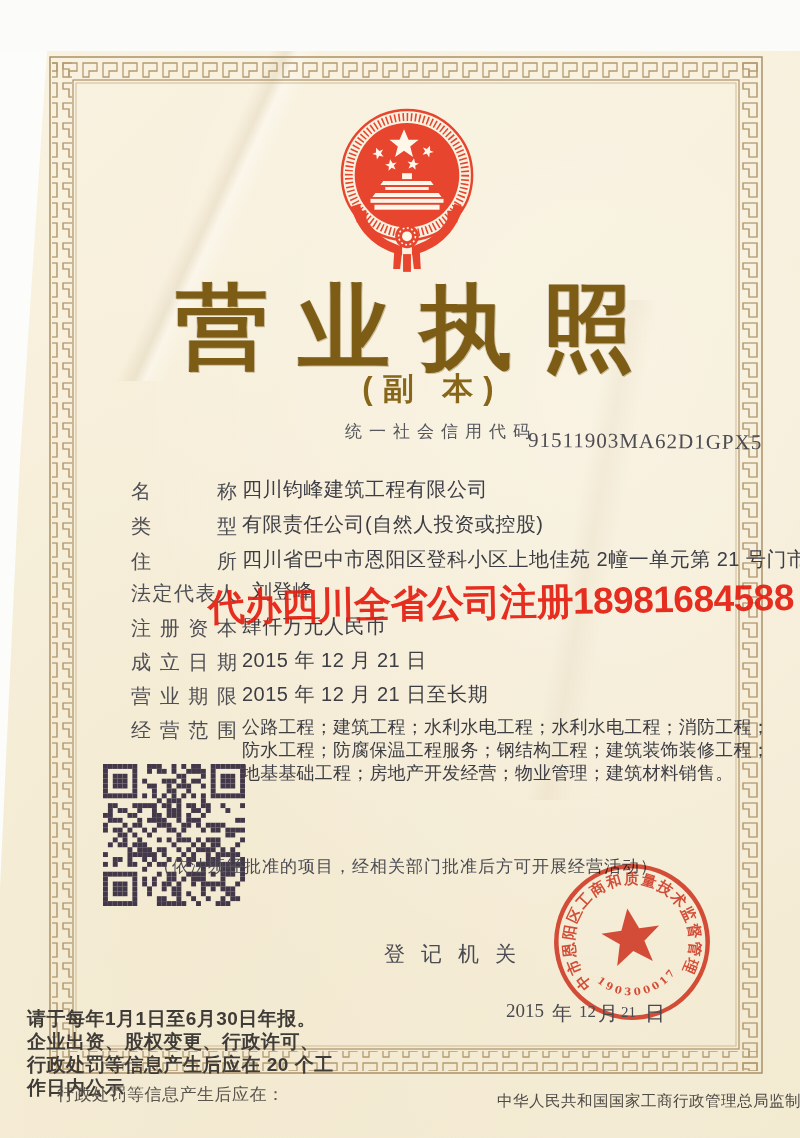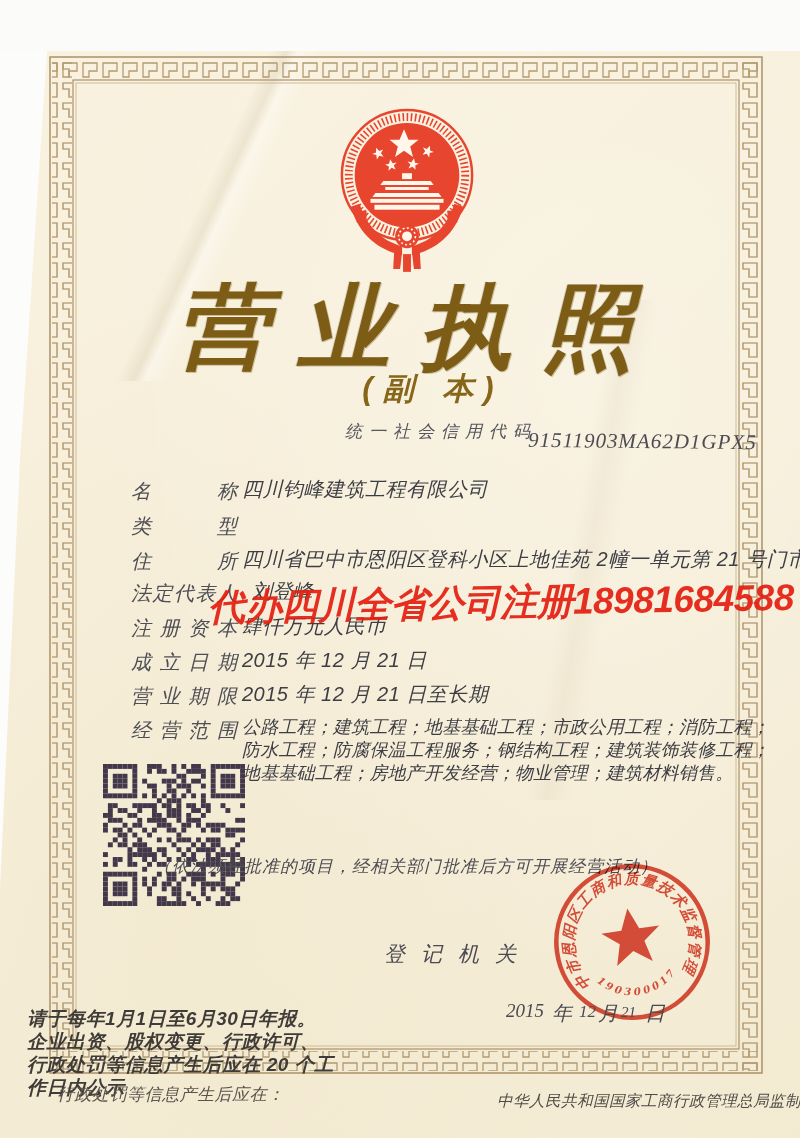--- a/index.html
+++ b/index.html
@@ -2,21 +2,21 @@
 <html><head>
 <meta charset="utf-8">
 <style>
   html,body{margin:0;padding:0;}
   body{
     width:800px;height:1138px;overflow:hidden;
     background:#fbfbf9;
     font-family:"Liberation Sans", sans-serif;
     -webkit-font-smoothing:antialiased;
   }
-  #canvas{position:relative;width:800px;height:1002px;font-style:italic;}
+  #canvas{position:relative;width:800px;height:1002px;}
 
   
   .paper{
     position:absolute;left:0;top:51px;width:800px;height:1087px;
     background:
       radial-gradient(ellipse at 75% 30%, rgba(255,255,255,.25), transparent 60%),
       radial-gradient(ellipse at 20% 80%, rgba(215,195,150,.10), transparent 55%),
       linear-gradient(135deg,#f9f2e0 0%,#f7efda 45%,#f3ead2 100%);
   }
   .crease1{position:absolute;left:0;top:51px;width:420px;height:330px;
@@ -157,38 +157,39 @@
   <div class="abs doc-title">营业执照</div>
   <div class="abs doc-subtitle">(副 本)</div>
 
   <div class="abs credit-label">统一社会信用代码</div>
   <div class="abs credit-code">91511903MA62D1GPX5</div>
 
   <div class="flabel" style="top:478px">名称</div>
   <div class="fvalue" style="top:476px">四川钧峰建筑工程有限公司</div>
 
   <div class="flabel" style="top:513px">类型</div>
+  <div class="fvalue" style="top:511px">有限责任公司(自然人投资或控股)</div>
 
   <div class="flabel" style="top:548px">住所</div>
   <div class="fvalue" style="top:546px">四川省巴中市恩阳区登科小区上地佳苑 2幢一单元第 21 号门市</div>
 
   <div class="flabel" style="top:580px">法定代表人</div>
   <div class="fvalue" style="top:578px;left:252px">刘登峰</div>
 
   <div class="flabel" style="top:615px">注册资本</div>
   <div class="fvalue" style="top:613px">肆仟万元人民币</div>
 
   <div class="flabel" style="top:649px">成立日期</div>
   <div class="fvalue" style="top:647px">2015 年 12 月 21 日</div>
 
   <div class="flabel" style="top:683px">营业期限</div>
   <div class="fvalue" style="top:681px">2015 年 12 月 21 日至长期</div>
 
   <div class="flabel" style="top:717px">经营范围</div>
-  <div class="scope-line" style="top:715px">公路工程；建筑工程；地基基础工程；市政公用工程；消防工程；</div>
+  <div class="scope-line" style="top:715px">公路工程；建筑工程；水利水电工程；水利水电工程；消防工程；</div>
   <div class="scope-line" style="top:738px">防水工程；防腐保温工程服务；钢结构工程；建筑装饰装修工程；</div>
   <div class="scope-line" style="top:761px">地基基础工程；房地产开发经营；物业管理；建筑材料销售。</div>
 
   <div class="abs watermark">代办四川全省公司注册18981684588</div>
 
   <div class="qr-box">
     <svg id="qr-svg" viewBox="0 0 145 145" width="142" height="142">
         <rect x="0" y="0" width="5" height="5" fill="#42384a"></rect>
         <rect x="5" y="0" width="5" height="5" fill="#42384a"></rect>
         <rect x="10" y="0" width="5" height="5" fill="#42384a"></rect>

